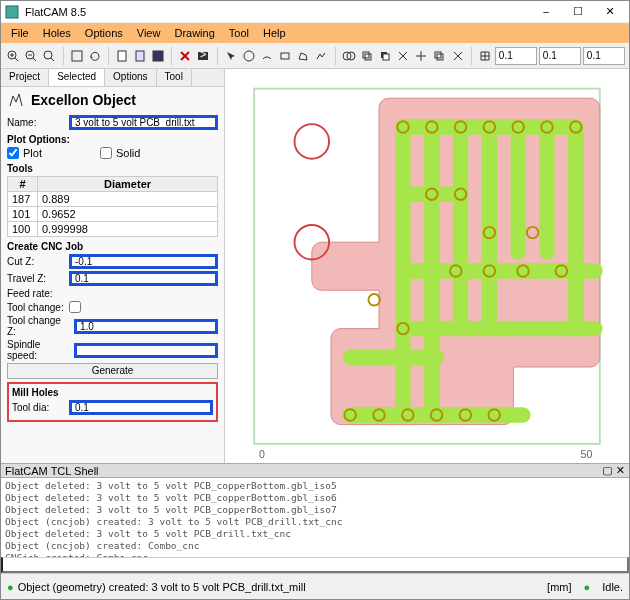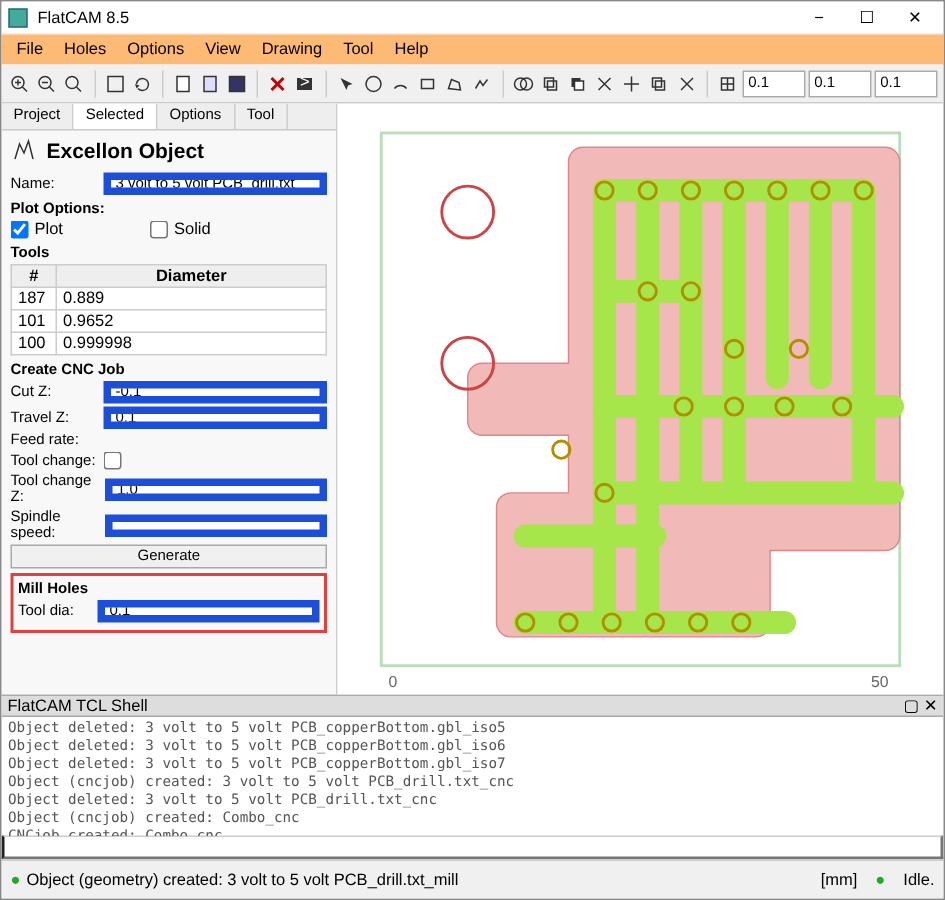--- a/index.html
+++ b/index.html
@@ -20,21 +20,21 @@
 .leftpanel { width: 224px; background: #f8f8f8; border-right: 1px solid #ccc; display: flex; flex-direction: column; overflow: hidden; }
 .tabs { display: flex; background: #eee; height: 18px; border-bottom: 1px solid #ccc; }
 .tab { padding: 2px 8px; font-size: 10px; border-right: 1px solid #ccc; }
 .tab.active { background: #fff; }
 .panel-body { flex: 1; overflow-y: auto; padding: 4px 6px; }
 .obj-header { display: flex; align-items: center; margin-bottom: 6px; }
 .obj-icon { width: 18px; height: 18px; margin-right: 6px; }
 .obj-title { font-weight: bold; font-size: 14px; }
 .row { display: flex; align-items: center; margin: 2px 0; gap: 4px; }
 .lbl { width: 58px; font-size: 10px; }
-.inp { flex: 1; height: 15px; border: 5px solid #1d4ed8; background: #fff; padding: 0 3px; font-size: 10px; }
+.inp { flex: 1; height: 15px; border: 3px solid #1d4ed8; background: #fff; padding: 0 3px; font-size: 10px; }
 .section { font-weight: bold; font-size: 10px; margin: 4px 0 2px 0; }
 .cb { width: 12px; height: 12px; }
 table.tools { width: 100%; border-collapse: collapse; font-size: 10px; }
 table.tools th, table.tools td { border: 1px solid #ccc; padding: 1px 4px; background: #fff; text-align: left; }
 table.tools th { background: #eee; text-align: center; }
 .btn { width: 100%; height: 16px; background: #f0f0f0; border: 1px solid #aaa; text-align: center; font-size: 10px; line-height: 14px; }
 .millbox { border: 2px solid #e04040; padding: 3px; margin: 3px 0; }
 .hint { font-size: 9px; color: #333; margin: 2px 0; line-height: 11px; }
 .canvas-area { flex: 1; background: #fff; position: relative; overflow: hidden; }
 .shell { height: 110px; display: flex; flex-direction: column; border-top: 1px solid #aaa; }

